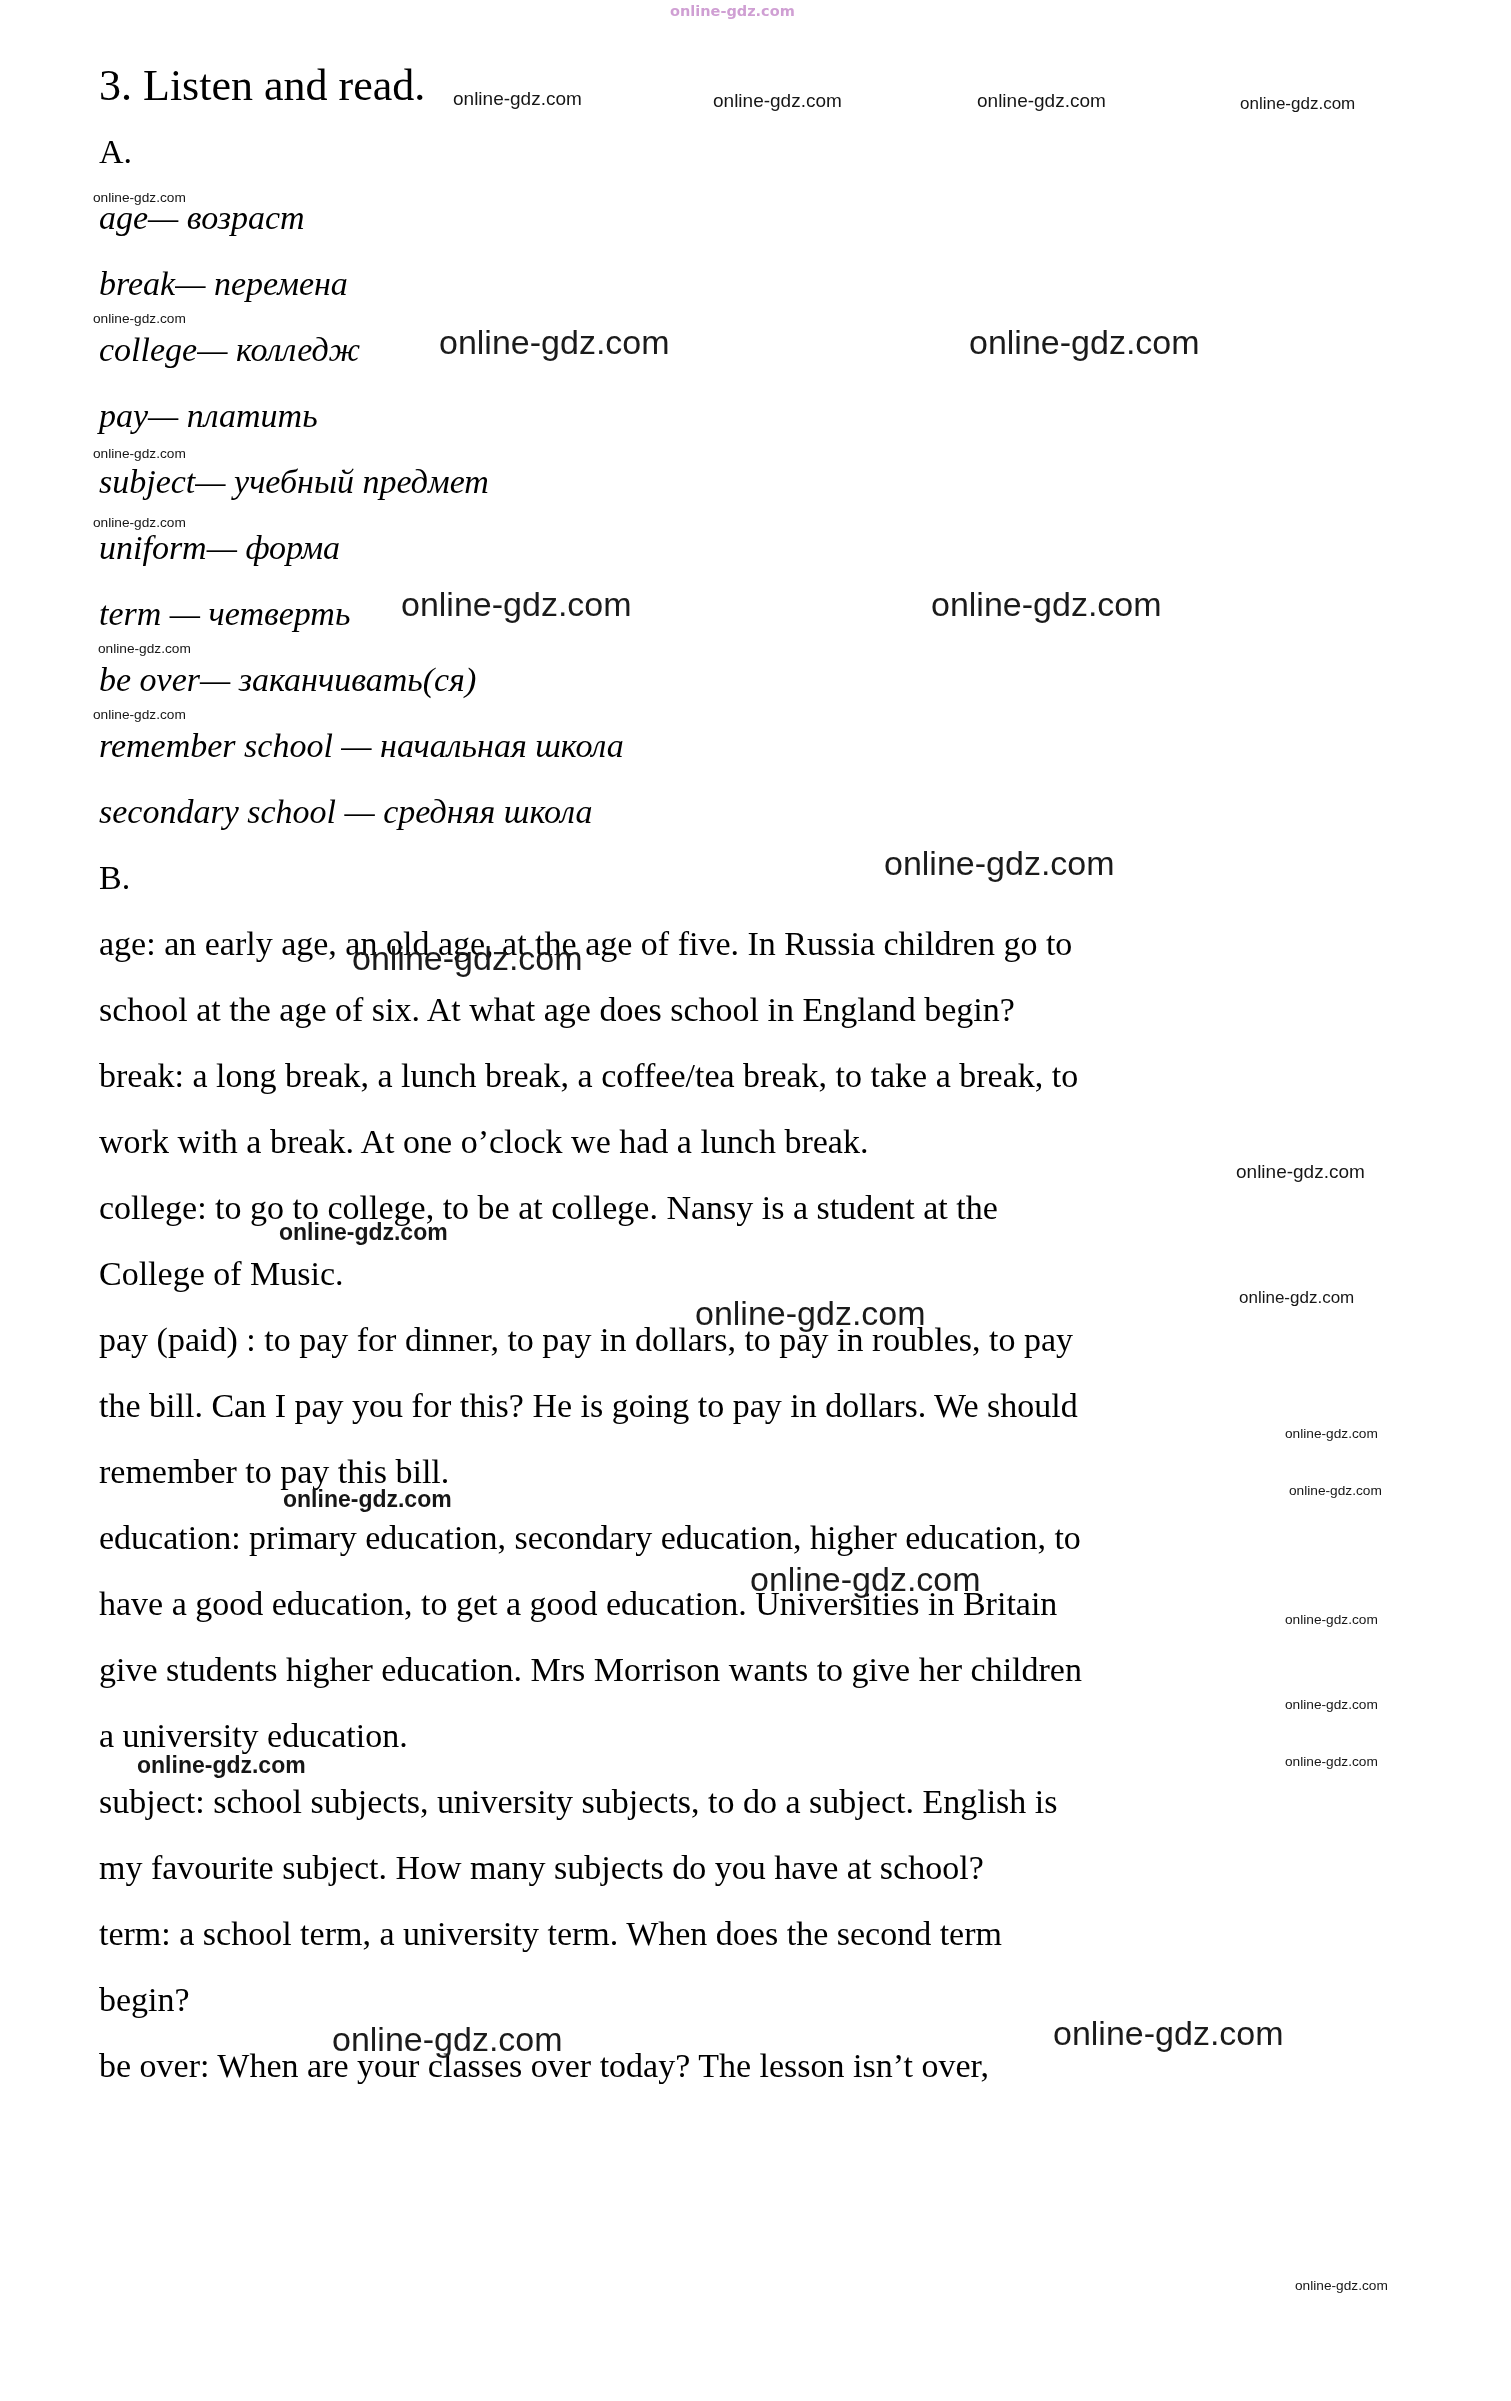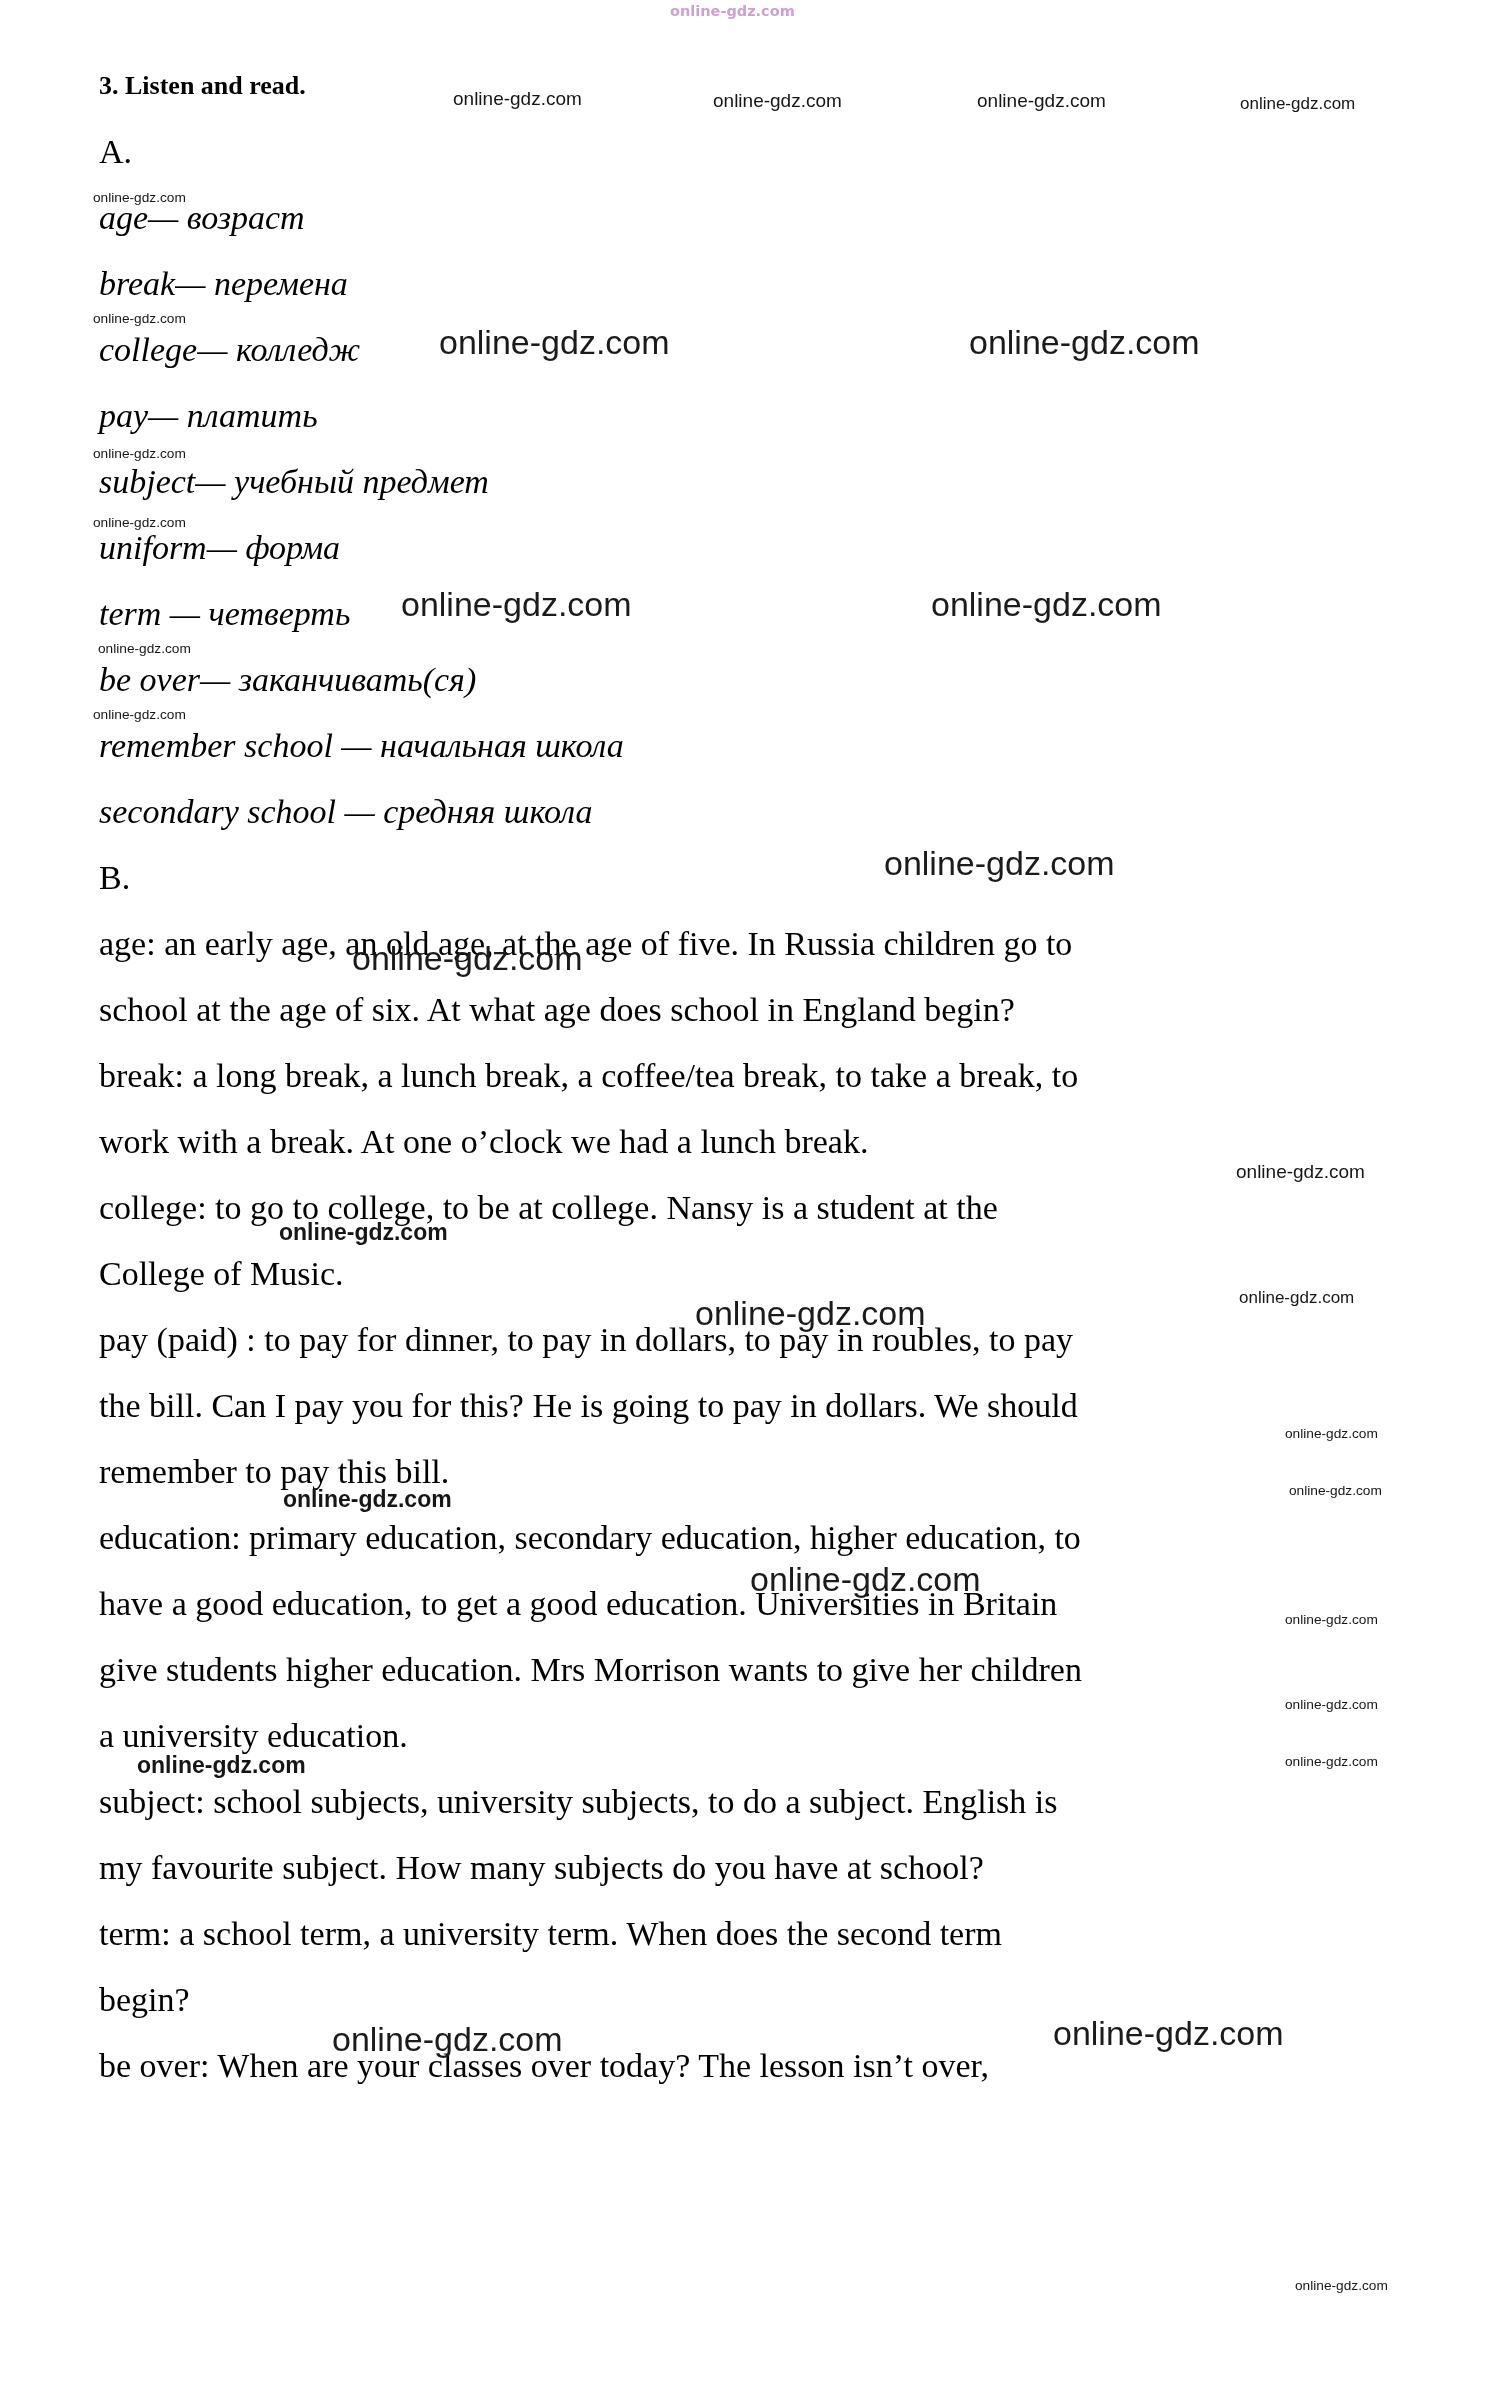--- a/index.html
+++ b/index.html
@@ -1,19 +1,19 @@
 <!DOCTYPE html>
 <html style="font-size:12.2px"><head>
 <meta charset="utf-8">
 <style>
   html,body{margin:0;padding:0;background:#ffffff;}
   .page{position:relative;width:1512px;height:2401px;background:#ffffff;overflow:hidden;
         font-family:"Liberation Serif",serif;color:#000;}
   .content{position:absolute;left:99px;top:53px;width:1345px;font-size:34px;line-height:66px;}
-  .title{font-size:26px;font-weight:bold;}
+  .title{font-size:44px;font-weight:normal;}
   .section-label{font-size:34px;}
   .vline{white-space:nowrap;font-style:italic;}
   .para{white-space:pre-wrap;}
   .wm{position:absolute;font-family:"Liberation Sans",sans-serif;color:#161616;white-space:nowrap;}
   .wm-xl{font-size:34px;font-weight:500;color:#1b1b1b;}
   .wm-md{font-size:23px;font-weight:700;}
   .wm-sm{font-size:19px;font-weight:500;}
   .wm-sm2{font-size:17px;font-weight:500;}
   .wm-xs{font-size:13.7px;font-weight:400;}
   .wm-purple{font-size:14.5px;font-family:"DejaVu Sans",sans-serif;color:#c07fc5;opacity:.75;font-weight:700;}

